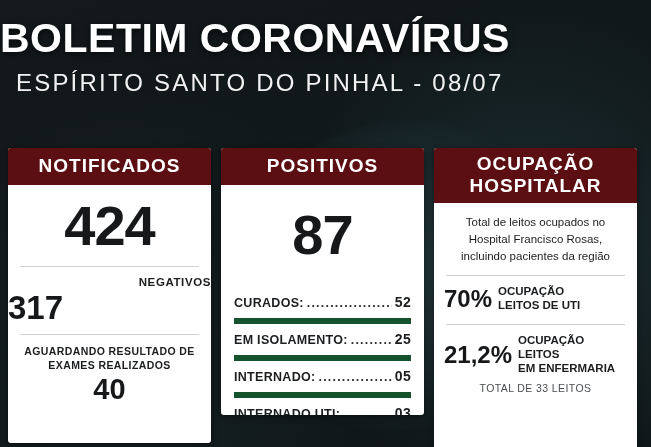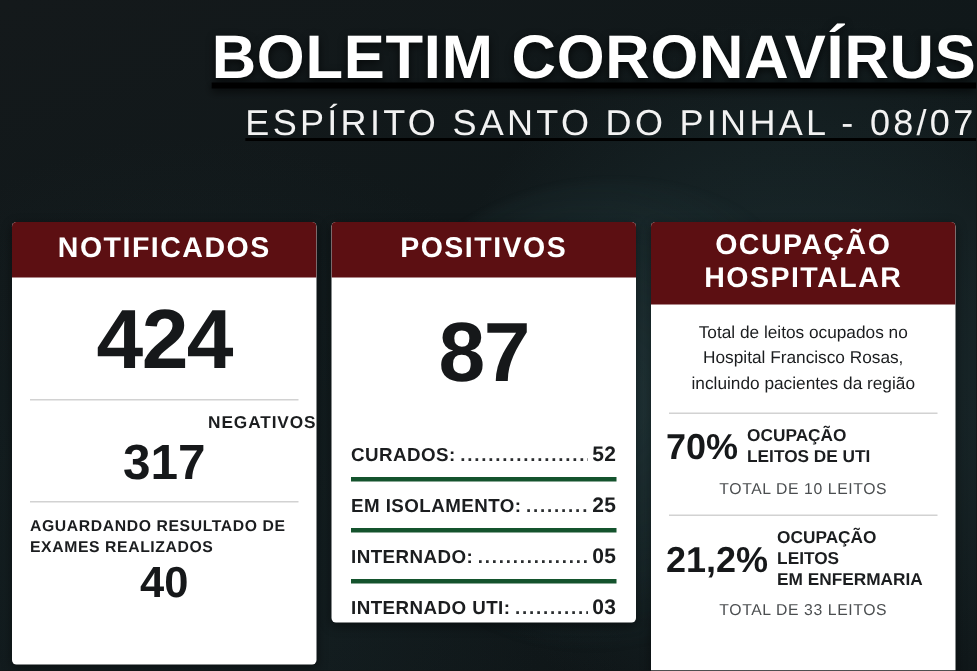--- a/index.html
+++ b/index.html
@@ -28,40 +28,40 @@
     background:
       radial-gradient(circle at 45% 45%, rgba(56,92,96,0.30) 0%, rgba(56,92,96,0.12) 45%, rgba(56,92,96,0) 62%);
     filter: blur(2px);
     pointer-events: none;
   }
 
   
   .header {
     position: relative;
     padding-top: 18px;
-    text-align: right;
+    text-align: left;
     z-index: 3;
-    text-decoration: underline;
   }
   .title {
     color: #ffffff;
     font-size: 41px;
     font-weight: bold;
     letter-spacing: 0.5px;
     line-height: 1.0;
     text-shadow: 0 2px 6px rgba(0,0,0,0.7);
     white-space: nowrap;
   }
   .subtitle {
     color: #f2f2f2;
     font-size: 24px;
     font-weight: normal;
     letter-spacing: 2.2px;
     margin-top: 10px;
     white-space: nowrap;
+    margin-left: 16px;
   }
 
   
   .cards {
     position: absolute;
     top: 148px; left: 8px;
     width: 635px;
     display: flex;
     gap: 10px;
     z-index: 3;
@@ -102,28 +102,29 @@
 
   .sub-label {
     text-align: right;
     color: #1b1d1f;
     font-size: 11.5px;
     font-weight: bold;
     letter-spacing: 0.6px;
     padding-top: 9px;
   }
   .mid-number {
-    text-align: center;
+    text-align: left;
     color: #16181a;
     font-size: 33px;
     font-weight: bold;
     line-height: 1;
     padding: 3px 0 10px;
   }
   .await-label {
+    text-align: center;
     color: #1b1d1f;
     font-size: 10.5px;
     font-weight: bold;
     letter-spacing: 0.4px;
     line-height: 1.35;
     padding: 9px 12px 0;
   }
   .await-number {
     text-align: center;
     color: #16181a;
@@ -135,21 +136,21 @@
 
   
   .rows { padding: 0 13px; }
   .row {
     display: flex;
     align-items: flex-end;
     font-size: 12.5px;
     font-weight: bold;
     color: #1b1d1f;
     padding: 7px 0 8px;
-    border-bottom: 3px solid #14532d;
+    border-bottom: 6px solid #14532d;
     letter-spacing: 0.3px;
   }
   .row:last-child { border-bottom: none; }
   .row .lbl { white-space: nowrap; }
   .row .dots {
     flex: 1;
     overflow: hidden;
     white-space: nowrap;
     color: #2a2d2f;
     margin: 0 3px;
@@ -260,21 +261,20 @@
       <div class="divider"></div>
 
       <div class="oc-block">
         <div class="oc-main">
           <div class="oc-pct">70%</div>
           <div class="oc-desc">
             <div>OCUPAÇÃO</div>
             <div>LEITOS DE UTI</div>
           </div>
         </div>
-        <div class="oc-total">TOTAL DE 10 LEITOS</div>
       </div>
 
       <div class="oc-divider"></div>
 
       <div class="oc-block">
         <div class="oc-main">
           <div class="oc-pct">21,2%</div>
           <div class="oc-desc">
             <div>OCUPAÇÃO LEITOS</div>
             <div>EM ENFERMARIA</div>

